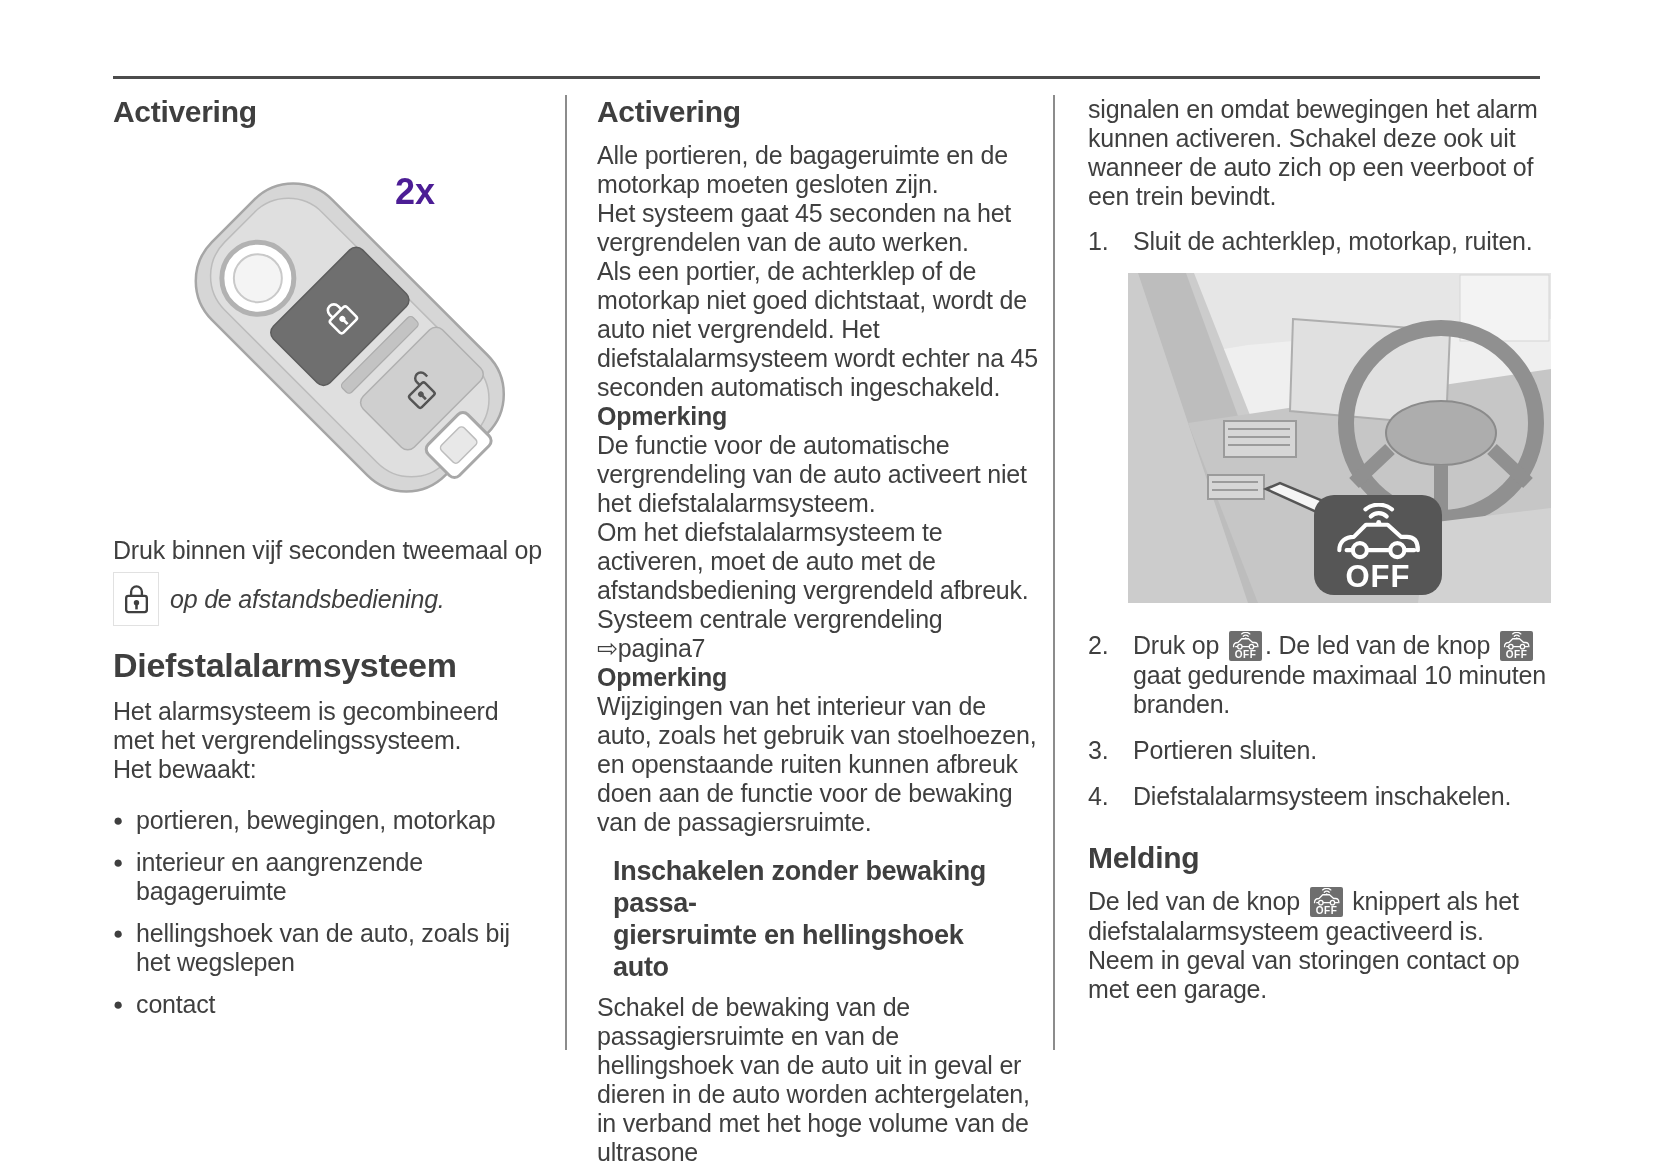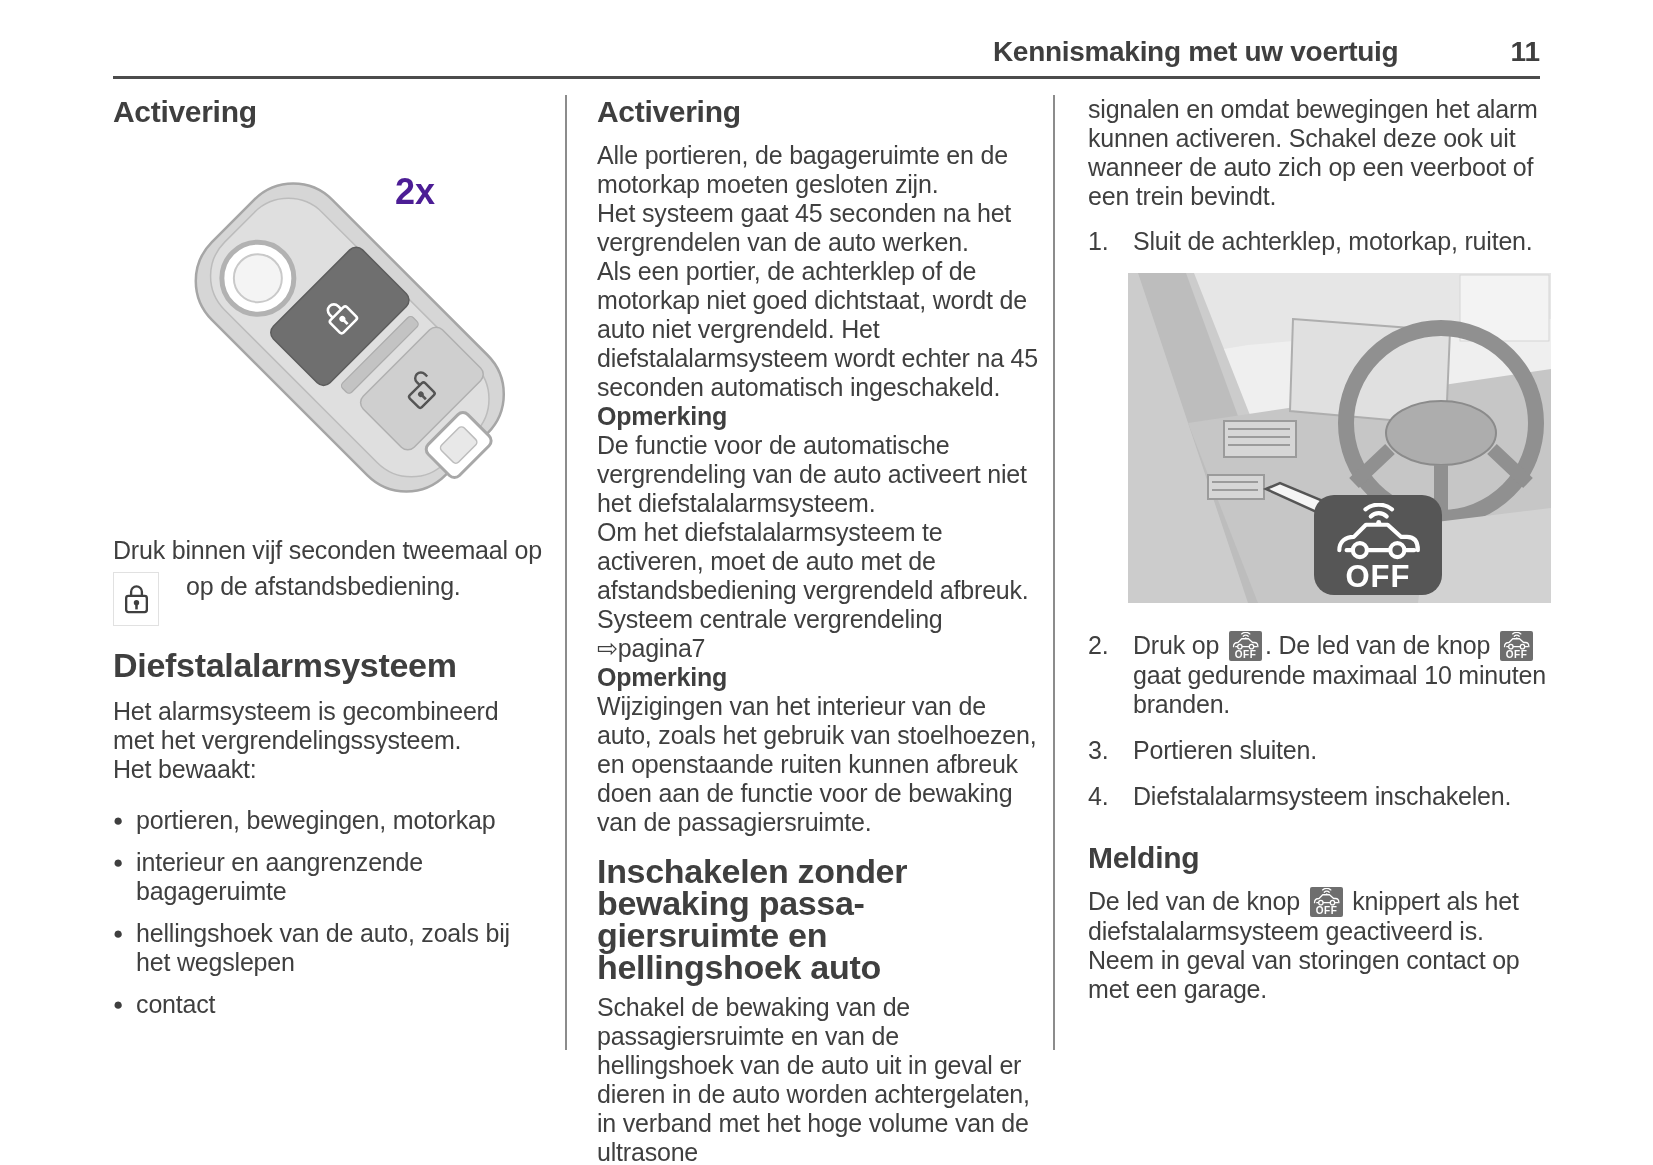--- a/index.html
+++ b/index.html
@@ -20,38 +20,38 @@
   
   .col { position:absolute; top:95px; }
   .col1 { left:113px; width:433px; }
   .col2 { left:597px; width:442px; }
   .col3 { left:1088px; width:462px; }
 
   .body  { font-size:25px; line-height:29px; letter-spacing:-0.2px; }
   p.body { margin:0; }
   .h-med { font-size:30px; font-weight:bold; margin:0 0 12px; letter-spacing:-0.3px; }
   .h-big { font-size:34px; font-weight:bold; margin:20px 0 12px; letter-spacing:-0.3px; }
-  .h-sub { font-size:34px; font-weight:bold; line-height:32px; margin:18px 0 10px; letter-spacing:-0.3px; }
+  .h-sub { font-size:27px; font-weight:bold; line-height:32px; margin:18px 16px 10px; letter-spacing:-0.3px; }
   .bold  { font-weight:bold; } .gap16 { height:16px; } .gap22 { height:22px; }
 
   
   .bullet { display:flex; margin-bottom:13px; }
   .bullet::before { content:"●"; font-size:17px; line-height:29px; margin-right:13px; flex:none; }
 
   
   .step { display:flex; margin-bottom:17px; }
   .step-num { width:45px; flex:none; }
   .step-text { flex:1; }
 
   
   .fob-fig { position:relative; width:433px; height:385px; margin:2px 0 10px; }
   .fob-2x  { position:absolute; left:282px; top:30px; font-size:36px; font-weight:bold; color:#4c1d95; }
 
   
-  .press-line2 { display:flex; gap:27px; margin-top:7px; }
+  .press-line2 { display:flex; align-items:center; gap:11px; margin-top:7px;font-style:italic; }
   .lock-box { display:inline-flex; align-items:center; justify-content:center;
               border:1px solid #e1e1e1; width:44px; height:52px; flex:none; }
 
   
   .dash-fig { width:423px; margin:4px 0 24px 40px; }
 
   
   .off-icon { width:33px; height:30px; vertical-align:-7px; margin:0 3px; }
   .svg-off-text  { font-family:"Liberation Sans","DejaVu Sans",sans-serif; font-weight:bold;
                    font-size:10px; fill:#ffffff; letter-spacing:0.5px; }
@@ -89,24 +89,20 @@
         <path d="M20 14 v-4.5 a6 6 0 0 1 12 0 V13"></path>
       </g>
       <circle cx="14" cy="21.5" r="3" fill="currentColor"></circle>
       <rect x="12.6" y="22.5" width="2.8" height="6.5" fill="currentColor"></rect>
     </symbol>
   </defs>
 </svg>
 
 <div class="page">
 
-  <div class="header">
-    <span class="header-title">Kennismaking met uw voertuig</span>
-    <span class="header-page">11</span>
-  </div>
   <div class="rule"></div>
   <div class="sep sep1"></div>
   <div class="sep sep2"></div>
 
   <div class="col col1">
     <div class="h-med">Activering</div>
 
     <div class="fob-fig">
       <svg width="433" height="385" viewBox="0 0 433 385">
         <g transform="translate(60,140) rotate(-45)">

